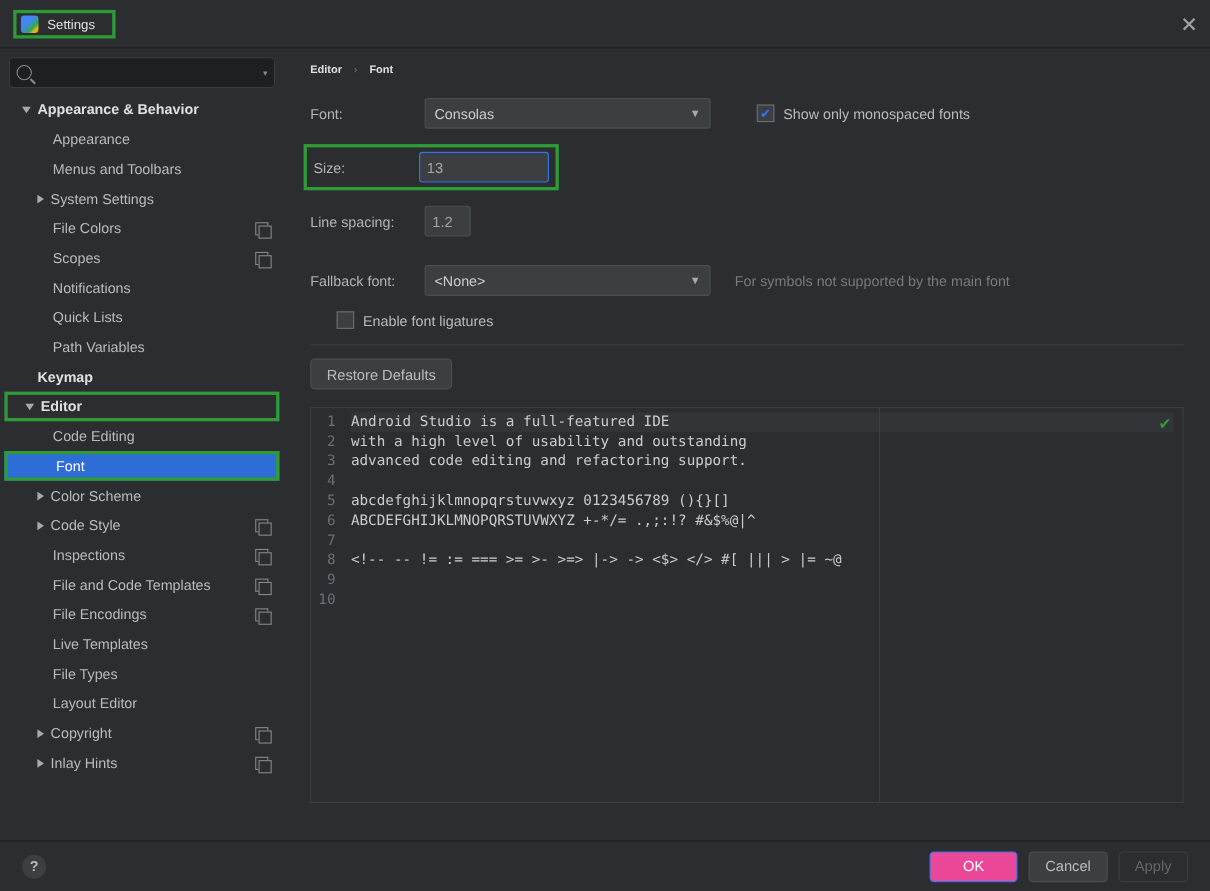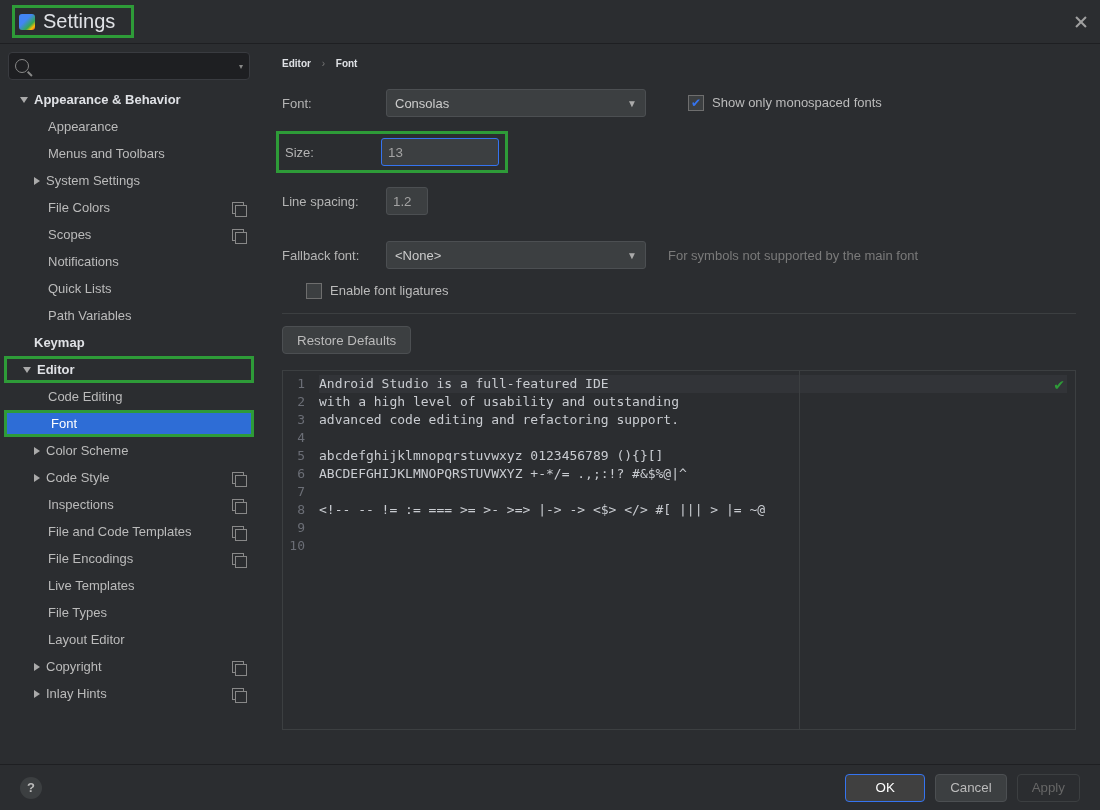--- a/index.html
+++ b/index.html
@@ -25,21 +25,21 @@
     align-items: center;
     gap: 8px;
     border: 3px solid #2e9b38;
     padding: 2px 16px 2px 4px;
   }
   .title-icon {
     width: 16px; height: 16px;
     background: linear-gradient(135deg,#4285f4 40%,#34a853 70%,#fbbc05 85%,#ea4335 100%);
     border-radius: 3px;
   }
-  .titlebar-title { color: #dfe1e5; font-size: 20px; }
+  .titlebar-title { color: #dfe1e5; font-size: 12px; }
   .close-x {
     width: 14px; height: 14px;
     position: relative;
     cursor: pointer;
   }
   .close-x::before, .close-x::after {
     content: ""; position: absolute; left: 0; top: 6px;
     width: 14px; height: 2px; background: #a0a0a0;
   }
   .close-x::before { transform: rotate(45deg); }
@@ -145,21 +145,21 @@
   }
   .size-box {
     border:3px solid #2e9b38;
     padding:4px 6px;
     display:flex; align-items:center; gap:14px;
   }
   .size-box .txtinput {
     border:1px solid #3574f0;
     width:118px;
   }
-  .chkwrap { display:flex; align-items:flex-start; gap:8px;padding-left:16px; }
+  .chkwrap { display:flex; align-items:center; gap:8px;padding-left:16px; }
   .chk {
     width:16px; height:16px;
     border:1px solid #6e6e6e;
     background:#3c3f41;
     display:inline-flex; align-items:center; justify-content:center;
     color:#3574f0; font-size:12px;
   }
   .chk.checked::after { content:"✔"; }
   .hint { color:#7a7a7a; }
 
@@ -206,21 +206,21 @@
     display:flex; align-items:center; justify-content:space-between;
     padding:0 20px;
   }
   .help {
     width:22px; height:22px; border-radius:50%;
     background:#3c3f41; color:#bbb;
     display:flex; align-items:center; justify-content:center;
     font-weight:bold; font-size:13px;
   }
   .footer-btns { display:flex; gap:10px; }
-  .footer-btns .btn.primary { background:#404040; border-color:#3574f0; color:#fff; width:80px;}
+  .footer-btns .btn.primary { background:#ec4899; border-color:#3574f0; color:#fff; width:80px;}
   .footer-btns .btn.dim { color:#666; border-color:#3c3f41; background:transparent;}
 </style>
 </head>
 <body>
 
 <div class="titlebar">
   <div class="titlebar-left">
     <div class="title-icon"></div>
     <div class="titlebar-title">Settings</div>
   </div>

